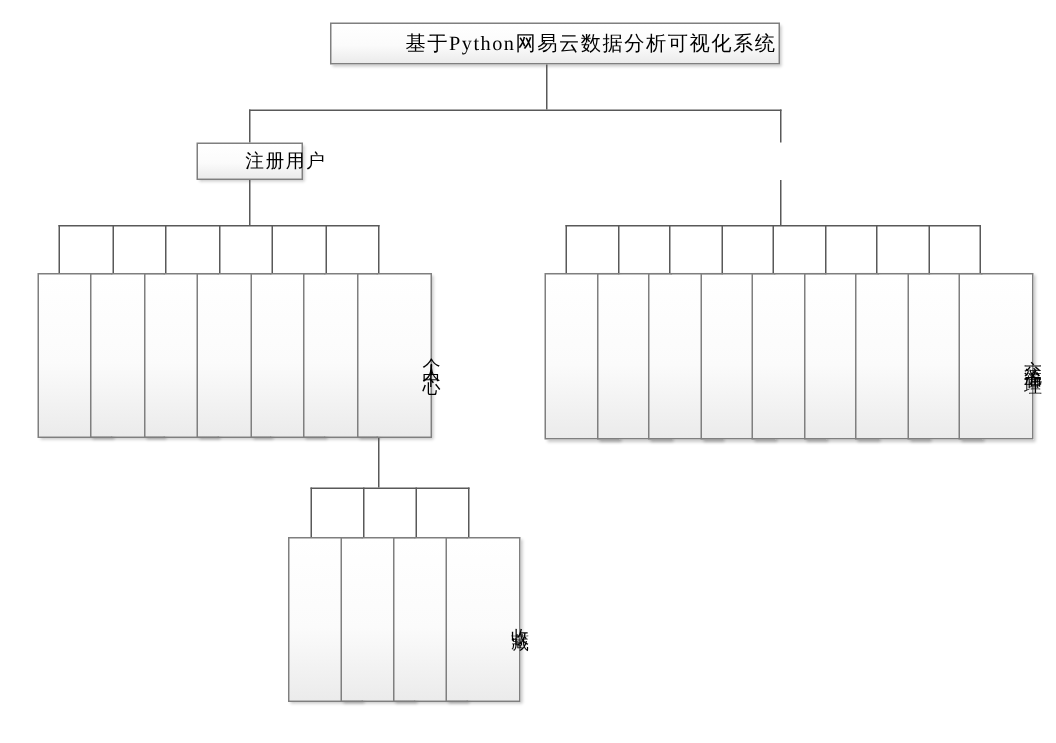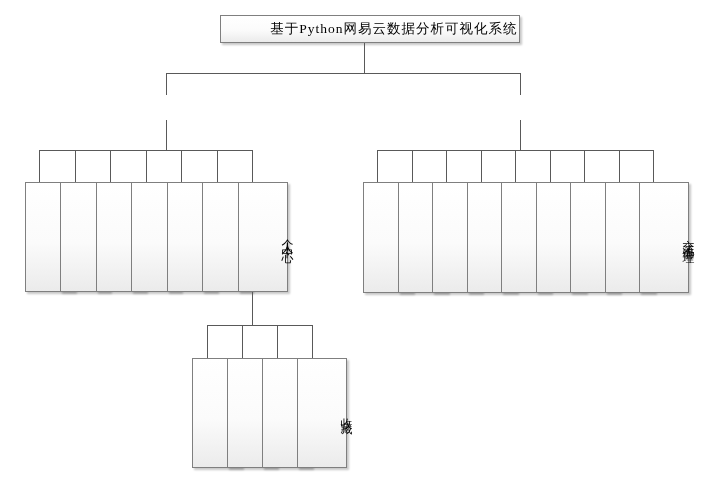--- a/index.html
+++ b/index.html
@@ -43,20 +43,21 @@
 
 <div id="canvas">
 
   <div class="node hnode" style="left:220px;top:15px;width:300px;height:28px;font-size:13.5px;">基于Python网易云数据分析可视化系统</div>
 
   <div class="line vline" style="left:364px;top:43px;height:30px;"></div>
   <div class="line hline" style="left:166px;top:73px;width:355px;"></div>
   <div class="line vline" style="left:166px;top:73px;height:22px;"></div>
   <div class="line vline" style="left:520px;top:73px;height:22px;"></div>
 
+  <div class="node hnode" style="left:131px;top:95px;width:71px;height:25px;">注册用户</div>
 
   <div class="line vline" style="left:166px;top:120px;height:30px;"></div>
   <div class="line hline" style="left:39px;top:150px;width:214px;"></div>
   <div class="line vline" style="left:39px;top:150px;height:32px;"></div>
   <div class="line vline" style="left:75px;top:150px;height:32px;"></div>
   <div class="line vline" style="left:110px;top:150px;height:32px;"></div>
   <div class="line vline" style="left:146px;top:150px;height:32px;"></div>
   <div class="line vline" style="left:181px;top:150px;height:32px;"></div>
   <div class="line vline" style="left:217px;top:150px;height:32px;"></div>
   <div class="line vline" style="left:252px;top:150px;height:32px;"></div>

